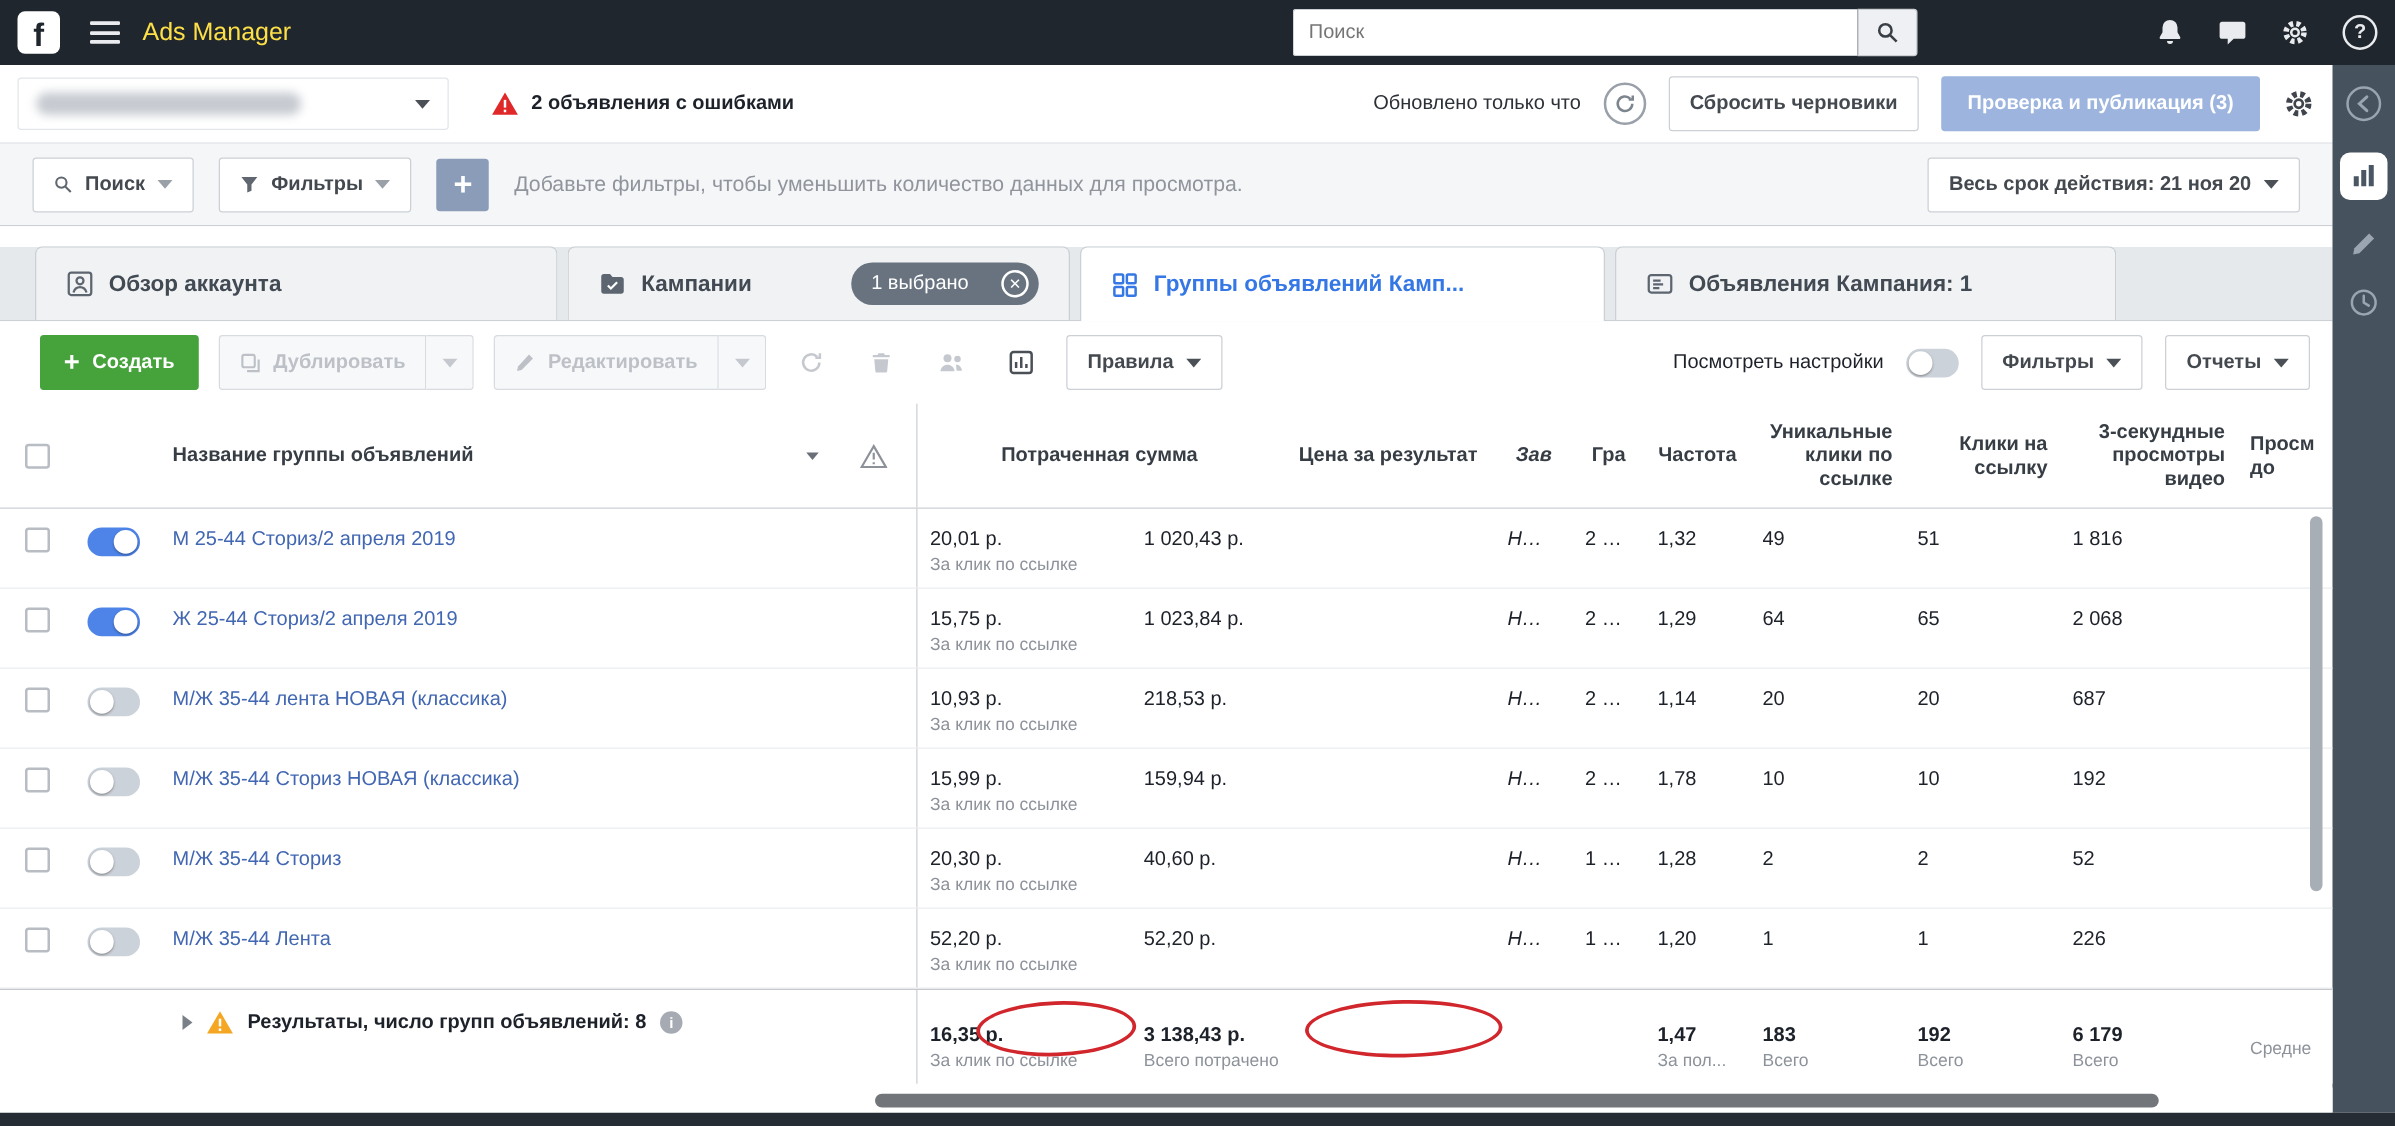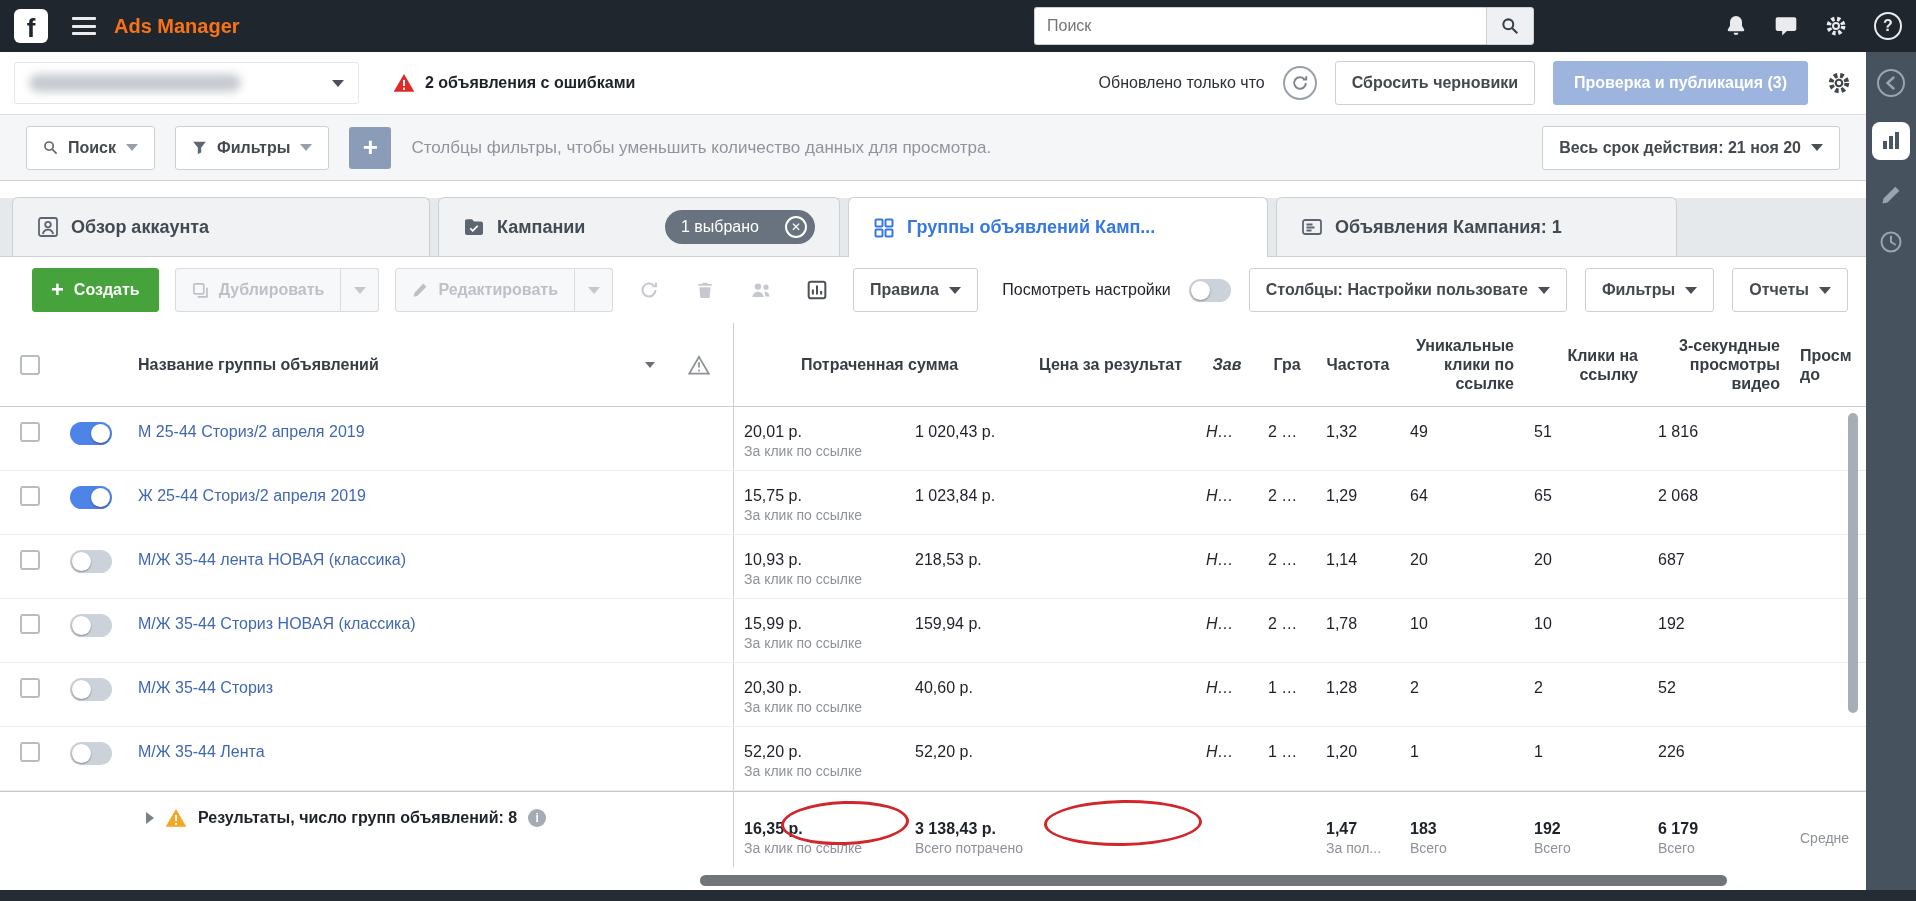--- a/index.html
+++ b/index.html
@@ -5,21 +5,21 @@
   * { box-sizing: border-box; margin:0; padding:0; }
   html,body { width:1916px; height:901px; overflow:hidden; }
   body { font-family:"Liberation Sans","DejaVu Sans",sans-serif; font-size:16px; color:#1d2129; background:#fff; }
   .app { width:1916px; height:901px; display:flex; flex-direction:column; }
 
   
   .topbar { flex:0 0 52px; background:#20262d; display:flex; align-items:center; padding:0 14px; color:#e9ebee; }
   .fb-logo { width:34px; height:34px; background:#fff; border-radius:6px; color:#20262d; font-weight:bold; font-size:26px; display:flex; align-items:flex-end; justify-content:center; line-height:30px; }
   .hamburger { width:24px; height:18px; display:flex; flex-direction:column; justify-content:space-between; margin-left:24px; cursor:pointer; }
   .hamburger span { display:block; height:3px; background:#e9ebee; border-radius:1px; }
-  .app-title { font-size:20px; font-weight:bold; color:#f97316; margin-left:18px; }
+  .app-title { font-size:20px; font-weight:normal; color:#fde047; margin-left:18px; }
   .top-search { margin-left:auto; margin-right:190px; display:flex; width:500px; }
   .top-search input { flex:1; height:38px; border:1px solid #ccd0d5; border-right:none; border-radius:3px 0 0 3px; padding:0 12px; font-size:16px; font-family:inherit; color:#1d2129; outline:none; }
   .top-search .sbtn { width:48px; height:38px; background:#eef0f3; border:1px solid #ccd0d5; border-radius:0 3px 3px 0; display:flex; align-items:center; justify-content:center; color:#3a3f46; cursor:pointer; }
   .top-icons { display:flex; align-items:center; gap:26px; color:#e9ebee; }
   .help-circle { width:28px; height:28px; border:2px solid #e9ebee; border-radius:50%; display:flex; align-items:center; justify-content:center; font-weight:bold; font-size:16px; margin-left:26px; cursor:pointer; }
 
   
   .body-row { flex:1; display:flex; min-height:0; }
   .content-col { flex:1; min-width:0; display:flex; flex-direction:column; background:#fff; }
   .rightbar { flex:0 0 50px; background:#46535f; display:flex; flex-direction:column; align-items:center; padding-top:16px; color:#9aa5b1; }
@@ -42,21 +42,21 @@
   .btn-review { background:#9cb4de; border-color:#9cb4de; color:#fff; padding:0 20px; }
   .gear-dark { color:#40454d; cursor:pointer; display:flex; }
 
   
   .filterbar { flex:0 0 66px; background:#f5f6f7; border-bottom:1px solid #ccd0d5; display:flex; align-items:center; padding:0 26px; gap:20px; }
   .plus-btn { width:42px; height:42px; background:#8b9cb8; color:#fff; border:none; border-radius:3px; font-size:26px; font-weight:bold; display:flex; align-items:center; justify-content:center; cursor:pointer; }
   .filter-hint { color:#90949c; font-size:17px; }
   .date-btn { margin-left:auto; }
 
   
-  .tabs-row { flex:0 0 76px; background:linear-gradient(to bottom,#ffffff 0 17px,#e6e9ec 17px 100%); border-bottom:1px solid #ccd0d5; display:flex; align-items:flex-end; padding-left:12px; }
+  .tabs-row { flex:0 0 76px; background:linear-gradient(to bottom,#ffffff 0 17px,#e6e9ec 17px 100%); border-bottom:1px solid #ccd0d5; display:flex; align-items:flex-end; padding-left:28px; }
   .tab { height:59px; background:#f1f2f4; border:1px solid #cbd0d5; border-bottom:none; border-radius:6px 6px 0 0; margin-right:8px; display:flex; align-items:center; gap:12px; padding:0 24px; font-size:18px; font-weight:bold; color:#424a53; cursor:pointer; }
   .tab .ticon { display:flex; color:#5d6570; }
   .tab.active { background:#fff; color:#3578e5; height:60px; margin-bottom:-1px; z-index:2; }
   .tab.active .ticon { color:#3578e5; }
   .tab-ao { width:418px; } .tab-ca { width:402px; } .tab-as { width:420px; } .tab-ad { width:401px; }
   .badge { margin-left:auto; background:#68737f; color:#fff; border-radius:18px; height:34px; display:flex; align-items:center; gap:26px; padding:0 8px 0 16px; font-size:16px; font-weight:normal; cursor:pointer; }
   .badge-x { width:22px; height:22px; border:2px solid #fff; border-radius:50%; display:flex; align-items:center; justify-content:center; font-size:12px; cursor:pointer; }
 
   
   .toolbar { flex:0 0 66px; background:#fff; display:flex; align-items:center; padding:0 18px 0 32px; gap:16px; }
@@ -222,21 +222,21 @@
               <svg width="15" height="15" viewBox="0 0 16 16" fill="currentColor">
                 <path d="M1.2 1.8h13.6L9.8 8v5.4l-3.6 1.6V8z"></path>
               </svg>
             </span>
           <span>Фильтры</span>
           <span class="caret gray"></span>
         </button>
         <button class="plus-btn">
             <span>+</span>
           </button>
-        <span class="filter-hint">Столбцы фильтры, чтобы уменьшить количество данных для просмотра.</span>
+        <span class="filter-hint">Добавьте фильтры, чтобы уменьшить количество данных для просмотра.</span>
         <button class="btn date-btn">
           <span>Весь срок действия: 21 ноя 20</span>
           <span class="caret dark"></span>
         </button>
       </div>
 
       <div class="tabs-row">
         <div class="tab tab-ao">
           <span class="ticon">
               <svg width="22" height="22" viewBox="0 0 22 22" fill="none" stroke="currentColor" stroke-width="1.8">
@@ -344,24 +344,20 @@
         <button class="btn">
           <span>Правила</span>
           <span class="caret dark"></span>
         </button>
         <div class="tb-right">
           <span class="toggle-label">Посмотреть настройки</span>
           <span class="switch">
               <span class="knob"></span>
             </span>
           <button class="btn">
-            <span>Столбцы: Настройки пользовате</span>
-            <span class="caret dark"></span>
-          </button>
-          <button class="btn">
             <span>Фильтры</span>
             <span class="caret dark"></span>
           </button>
           <button class="btn">
             <span>Отчеты</span>
             <span class="caret dark"></span>
           </button>
         </div>
       </div>
 

